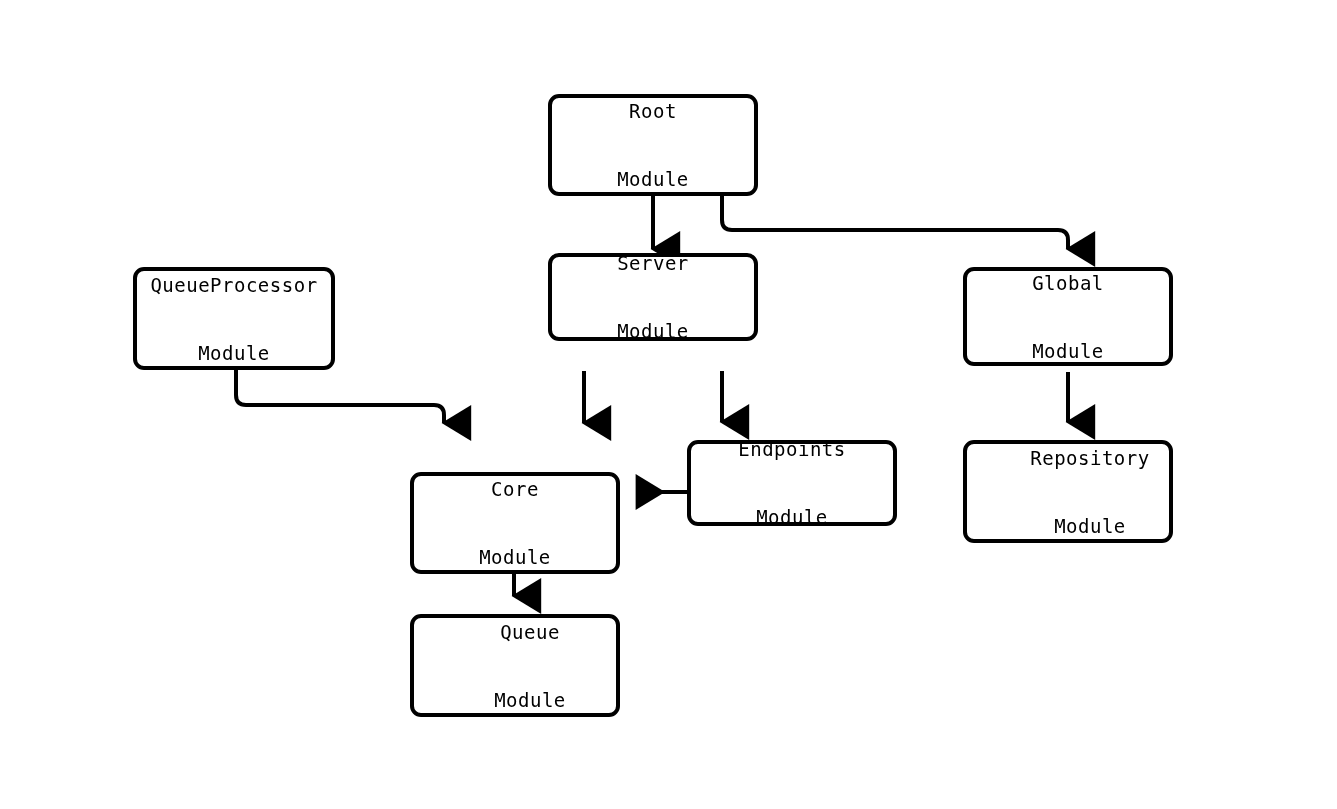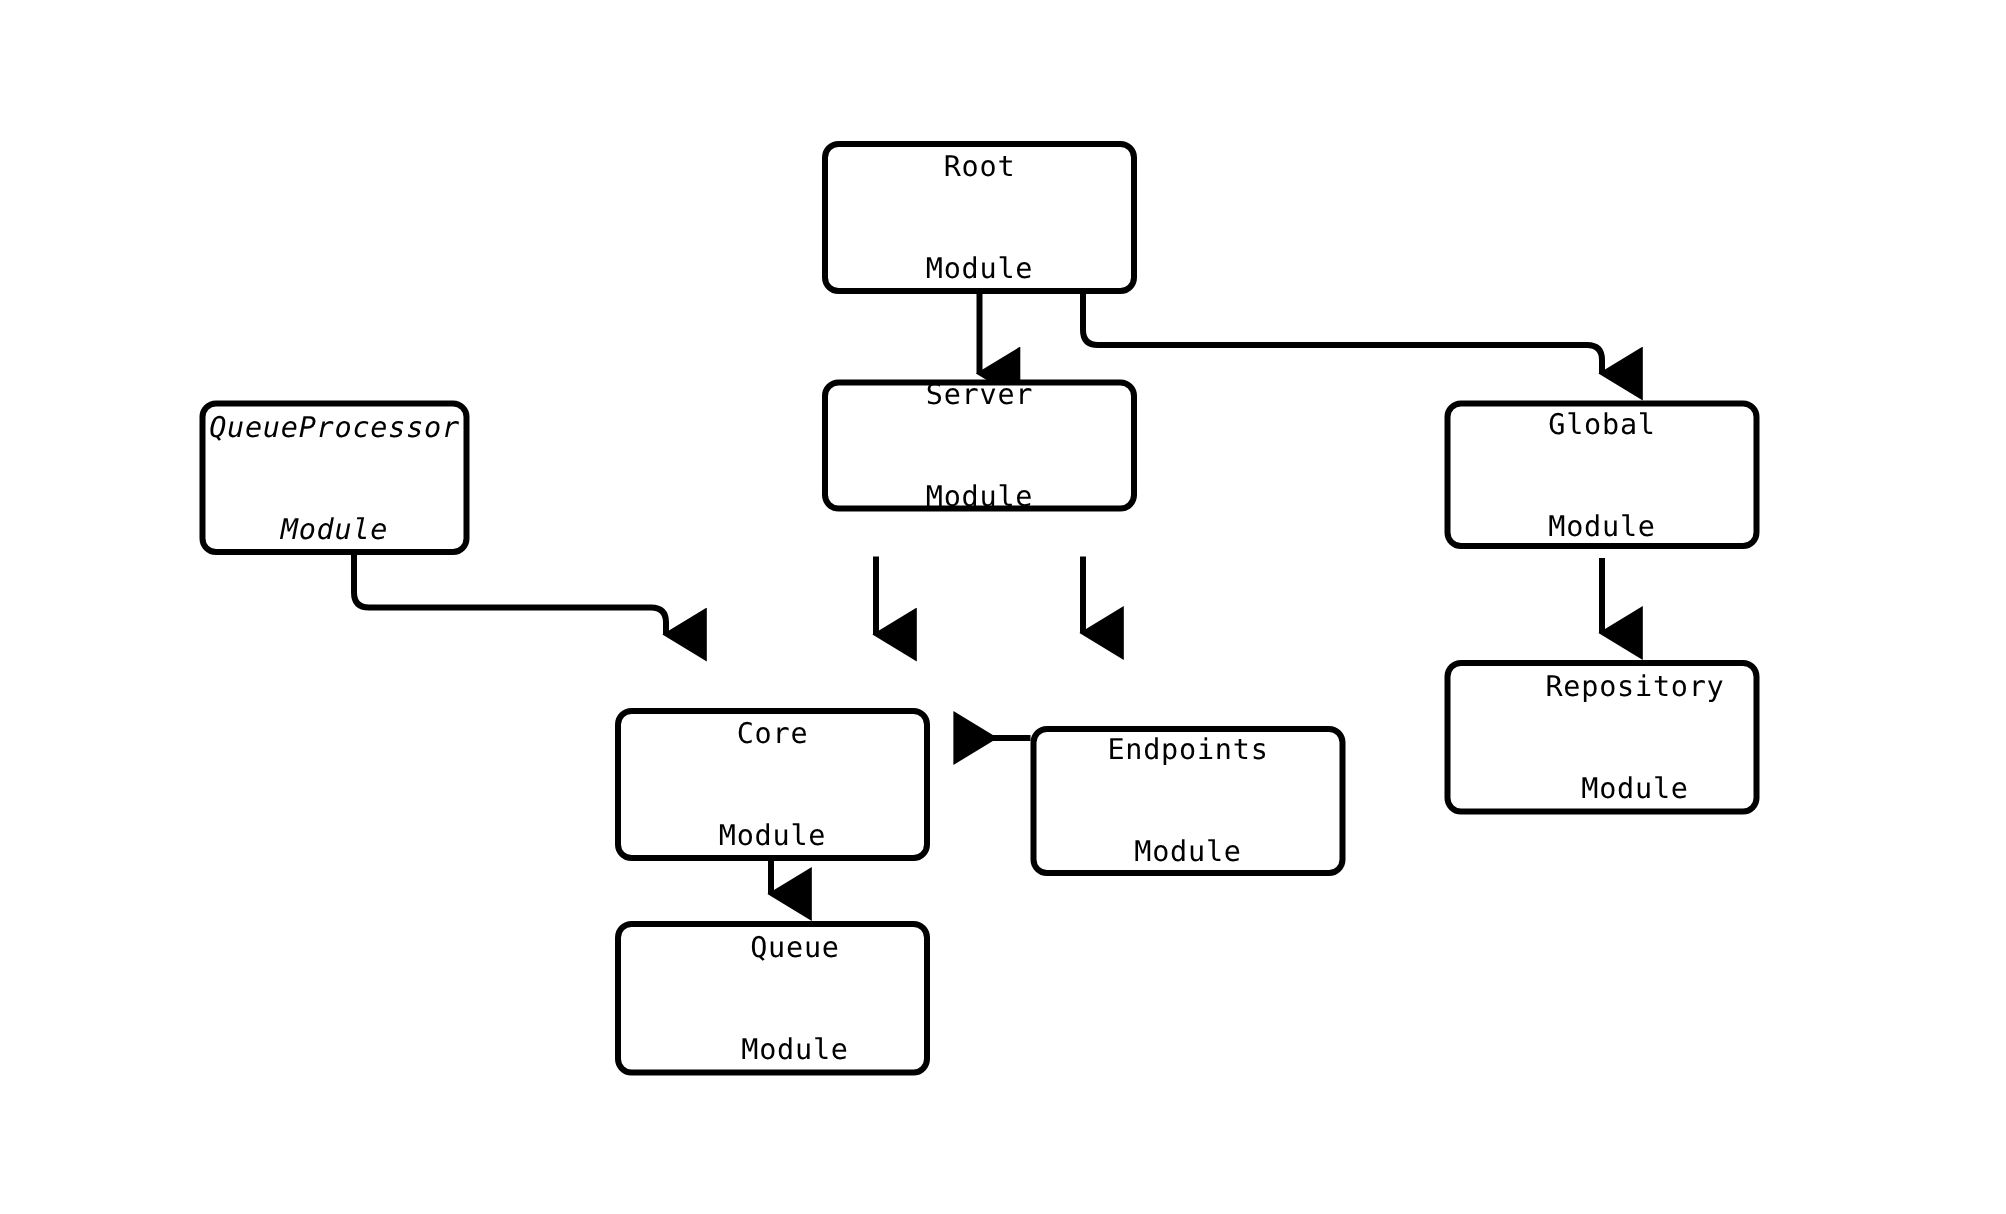--- a/index.html
+++ b/index.html
@@ -75,41 +75,41 @@
       <path d="M 1068 372 L 1068 422" marker-end="url(#arrowhead-down)"></path>
       <path d="M 514 543 L 514 596" marker-end="url(#arrowhead-down)"></path>
     </g>
   </svg>
 
   <div class="node" style="left:548px; top:94px; width:210px; height:102px;">
     <span class="node-label-line">Root</span>
     <span class="node-label-line">Module</span>
   </div>
 
-  <div class="node" style="left:133px; top:267px; width:180px; height:103px;font-style:italic;">
+  <div class="node" style="left:133px; top:267px; width:202px; height:103px;">
     <span class="node-label-line">QueueProcessor</span>
     <span class="node-label-line">Module</span>
   </div>
 
   <div class="node" style="left:548px; top:253px; width:210px; height:88px;">
     <span class="node-label-line">Server</span>
     <span class="node-label-line">Module</span>
   </div>
 
   <div class="node" style="left:963px; top:267px; width:210px; height:99px;">
     <span class="node-label-line">Global</span>
     <span class="node-label-line">Module</span>
   </div>
 
   <div class="node" style="left:410px; top:441px; width:210px; height:102px;margin-top:31px;">
     <span class="node-label-line">Core</span>
     <span class="node-label-line">Module</span>
   </div>
 
-  <div class="node" style="left:687px; top:440px; width:210px; height:100px;margin-top:44px;">
+  <div class="node" style="left:687px; top:440px; width:210px; height:86px;">
     <span class="node-label-line">Endpoints</span>
     <span class="node-label-line">Module</span>
   </div>
 
   <div class="node" style="left:963px; top:440px; width:210px; height:103px;padding-left:44px;">
     <span class="node-label-line">Repository</span>
     <span class="node-label-line">Module</span>
   </div>
 
   <div class="node" style="left:410px; top:614px; width:210px; height:103px;padding-left:30px;">

